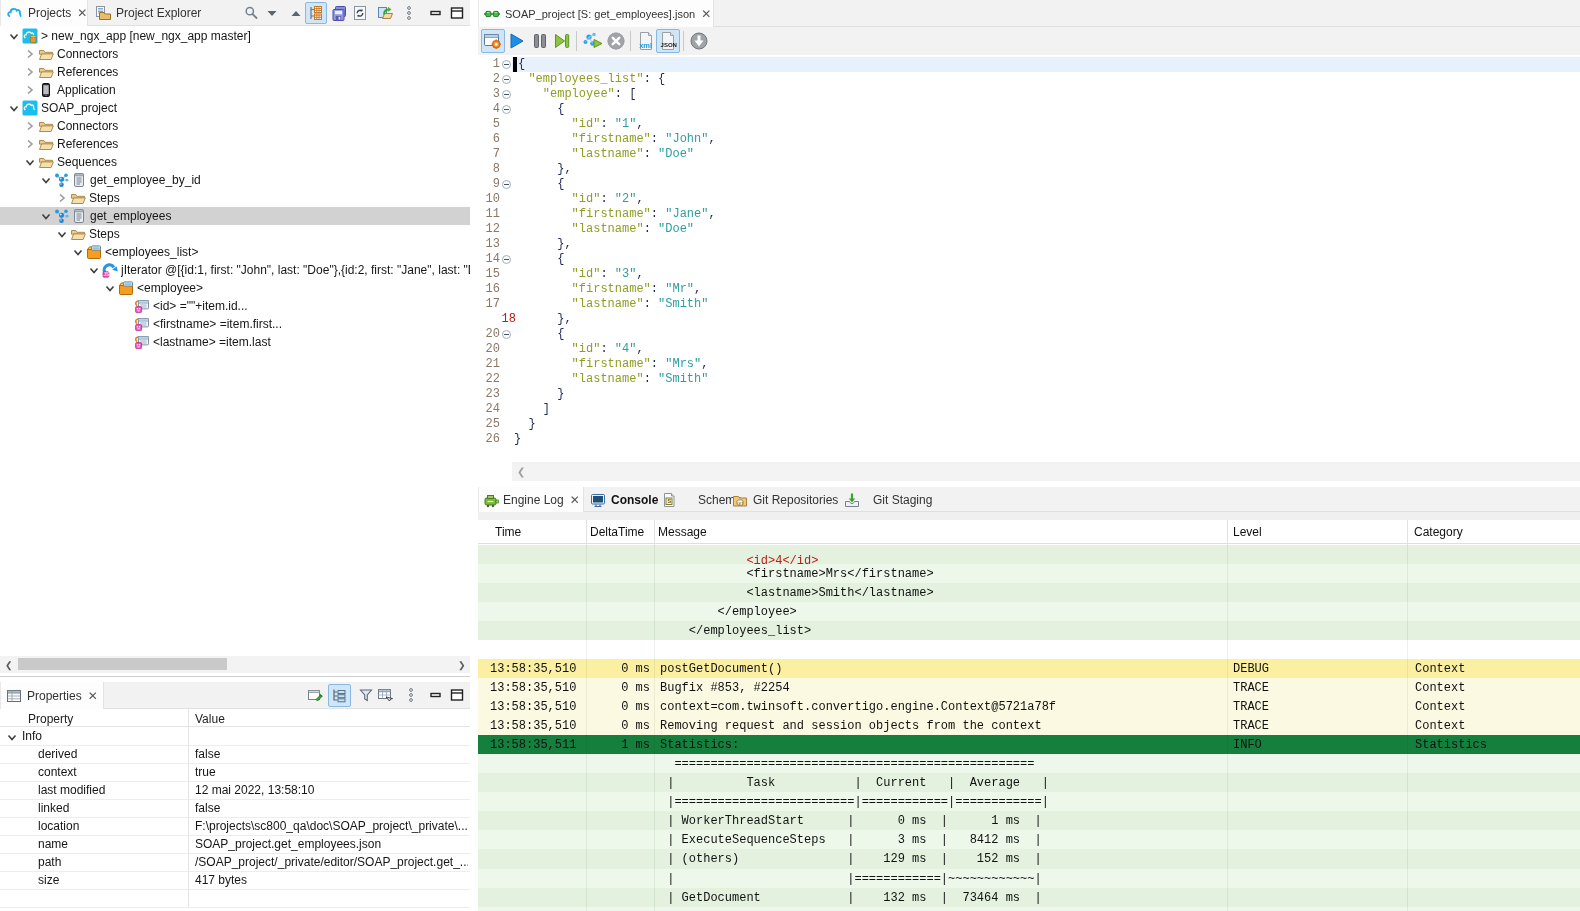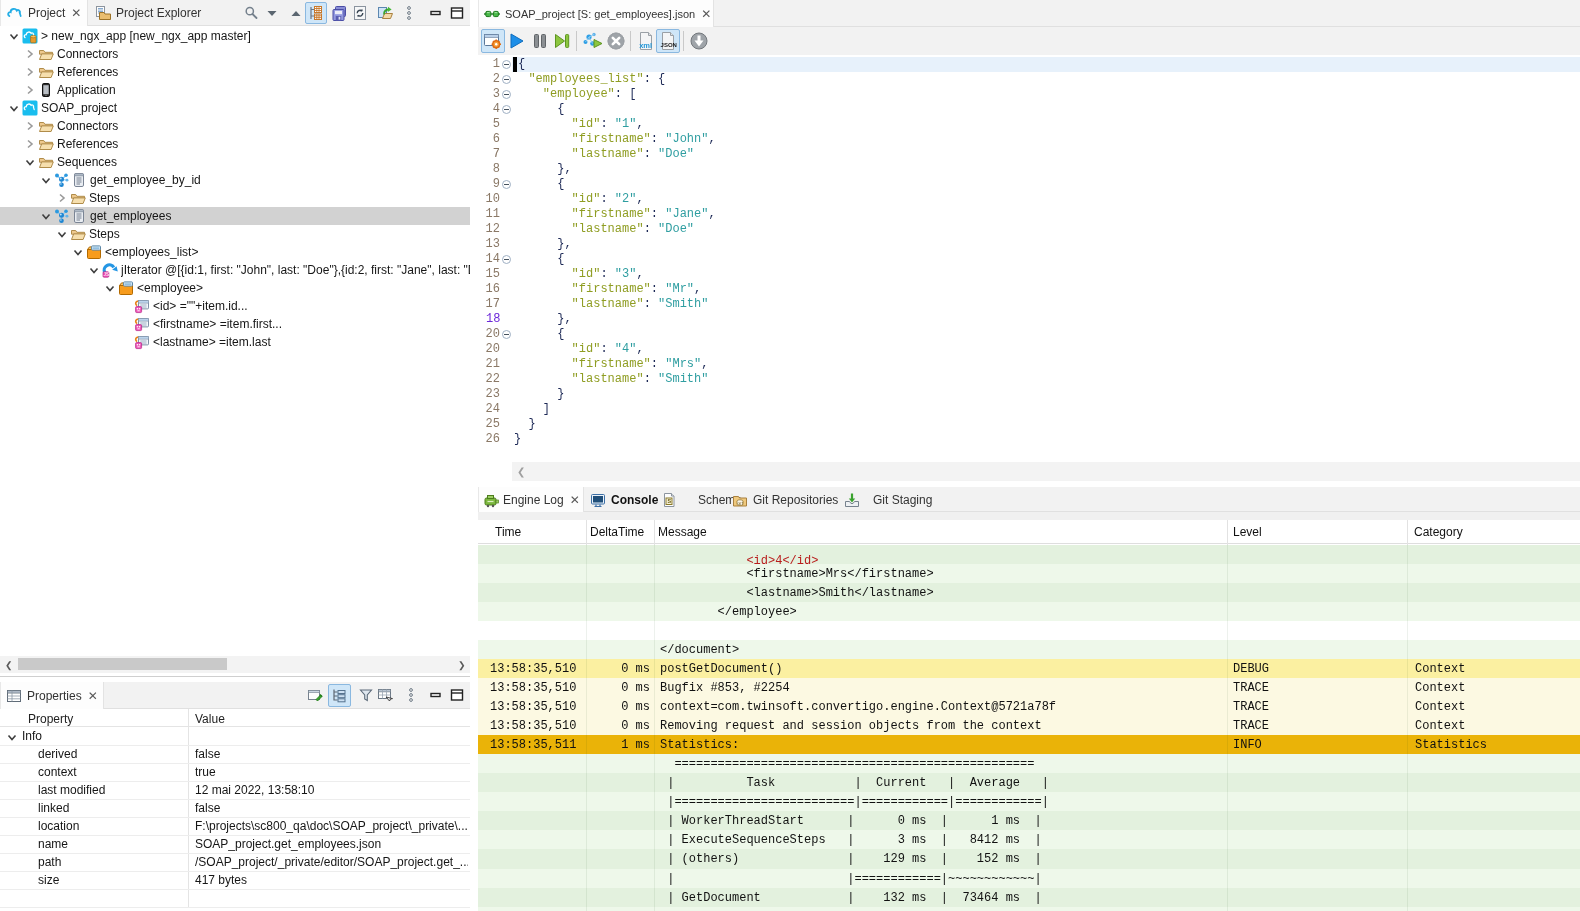--- a/index.html
+++ b/index.html
@@ -16,21 +16,21 @@
 .hl{background:#cfe6f8;border:1px solid #8ab8e0;border-radius:2px}
 </style></head>
 <body>
 <div class="a" style="left:0;top:0;width:470px;height:677px;background:#fff">
 <div class="a tabbar" style="left:0;top:0;width:470px;height:26px"></div>
 <div class="tab act" style="left:0;width:88px;padding-left:6px">
       <svg width="16" height="16" viewBox="0 0 16 16" xmlns="http://www.w3.org/2000/svg">
         <path d="M2.3 11c-1.2-.6-1.5-2.3-.5-3.3.5-.5 1.2-.7 1.8-.5 0-1.5 1.1-2.9 2.6-3.2 1.4-.3 2.9.4 3.6 1.6.6-.6 1.6-.7 2.3-.2.8.6 1 1.5.6 2.3" fill="none" stroke="#25aee6" stroke-width="1.9" stroke-linecap="round"></path>
         <path d="M12.7 7.7l1 3.4" stroke="#25aee6" stroke-width="1.7" stroke-linecap="round"></path>
       </svg>
-      <span style="margin-left:5px">Project</span>
+      <span style="margin-left:5px">Projects</span>
       <span class="x">✕</span>
     </div>
 <div class="tab" style="left:95px;width:125px">
       <svg width="16" height="16" viewBox="0 0 16 16" xmlns="http://www.w3.org/2000/svg">
         <rect x="1.5" y="1.5" width="8" height="10" fill="#fdfdfd" stroke="#8c949e"></rect>
         <path d="M3 3.5h5M3 5h5M3 6.5h5M3 8h3.5" stroke="#7aa0c8" stroke-width=".9"></path>
         <path d="M4.5 7.5h4.5l1 1.5h5.5v5.5h-11z" fill="#e9bd6f" stroke="#9d7227" stroke-width="1"></path>
       </svg>
       <span style="margin-left:5px;color:#333">Project Explorer</span>
     </div>
@@ -462,21 +462,21 @@
 <div class="a mono" style="left:0;top:252px;width:22px;text-align:right;color:#8a7866;line-height:15px">14</div>
 <div class="a" style="left:24px;top:255px;width:9px;height:9px;border:1px solid #9fb0c4;border-radius:50%;background:#fff"></div>
 <div class="a" style="left:26px;top:259px;width:5px;height:1px;background:#46525e"></div>
 <div class="a mono" style="left:36px;top:252px;line-height:15px"><span style="color:#1d2956">      {</span></div>
 <div class="a mono" style="left:0;top:267px;width:22px;text-align:right;color:#8a7866;line-height:15px">15</div>
 <div class="a mono" style="left:36px;top:267px;line-height:15px"><span style="color:#1d2956">        </span><span style="color:#8f9d22">"id"</span><span style="color:#1d2956">: </span><span style="color:#2f9ea1">"3"</span><span style="color:#1d2956">,</span></div>
 <div class="a mono" style="left:0;top:282px;width:22px;text-align:right;color:#8a7866;line-height:15px">16</div>
 <div class="a mono" style="left:36px;top:282px;line-height:15px"><span style="color:#1d2956">        </span><span style="color:#8f9d22">"firstname"</span><span style="color:#1d2956">: </span><span style="color:#2f9ea1">"Mr"</span><span style="color:#1d2956">,</span></div>
 <div class="a mono" style="left:0;top:297px;width:22px;text-align:right;color:#8a7866;line-height:15px">17</div>
 <div class="a mono" style="left:36px;top:297px;line-height:15px"><span style="color:#1d2956">        </span><span style="color:#8f9d22">"lastname"</span><span style="color:#1d2956">: </span><span style="color:#2f9ea1">"Smith"</span><span style="color:#1d2956"></span></div>
-<div class="a mono" style="left:8px;top:312px;width:22px;color:#6d28d9;line-height:15px">18</div>
+<div class="a mono" style="left:16px;top:312px;width:22px;text-align:right;color:#b91c1c;line-height:15px">18</div>
 <div class="a mono" style="left:36px;top:312px;line-height:15px"><span style="color:#1d2956">      },</span></div>
 <div class="a mono" style="left:0;top:327px;width:22px;text-align:right;color:#8a7866;line-height:15px">20</div>
 <div class="a" style="left:24px;top:330px;width:9px;height:9px;border:1px solid #9fb0c4;border-radius:50%;background:#fff"></div>
 <div class="a" style="left:26px;top:334px;width:5px;height:1px;background:#46525e"></div>
 <div class="a mono" style="left:36px;top:327px;line-height:15px"><span style="color:#1d2956">      {</span></div>
 <div class="a mono" style="left:0;top:342px;width:22px;text-align:right;color:#8a7866;line-height:15px">20</div>
 <div class="a mono" style="left:36px;top:342px;line-height:15px"><span style="color:#1d2956">        </span><span style="color:#8f9d22">"id"</span><span style="color:#1d2956">: </span><span style="color:#2f9ea1">"4"</span><span style="color:#1d2956">,</span></div>
 <div class="a mono" style="left:0;top:357px;width:22px;text-align:right;color:#8a7866;line-height:15px">21</div>
 <div class="a mono" style="left:36px;top:357px;line-height:15px"><span style="color:#1d2956">        </span><span style="color:#8f9d22">"firstname"</span><span style="color:#1d2956">: </span><span style="color:#2f9ea1">"Mrs"</span><span style="color:#1d2956">,</span></div>
 <div class="a mono" style="left:0;top:372px;width:22px;text-align:right;color:#8a7866;line-height:15px">22</div>
@@ -557,22 +557,22 @@
 </div>
 <div class="a" style="left:0;top:77px;width:1102px;height:19px;background:#eef8ea">
 <div class="a mono" style="left:182px;top:2.5px;color:#111">            &lt;firstname&gt;Mrs&lt;/firstname&gt;</div>
 </div>
 <div class="a" style="left:0;top:115px;width:1102px;height:19px;background:#eef8ea">
 <div class="a mono" style="left:182px;top:2.5px;color:#111">        &lt;/employee&gt;</div>
 </div>
 <div class="a" style="left:0;top:96px;width:1102px;height:19px;background:#e3f1de">
 <div class="a mono" style="left:182px;top:2.5px;color:#111">            &lt;lastname&gt;Smith&lt;/lastname&gt;</div>
 </div>
-<div class="a" style="left:0;top:153px;width:1102px;height:19px;background:#eef8ea">
-<div class="a mono" style="left:182px;top:2.5px;color:#111">&lt;/document&gt;</div>
+<div class="a" style="left:0;top:134px;width:1102px;height:19px;background:#e3f1de">
+<div class="a mono" style="left:182px;top:2.5px;color:#111">    &lt;/employees_list&gt;</div>
 </div>
 <div class="a" style="left:0;top:172px;width:1102px;height:19px;background:#fbf0a1">
 <div class="a mono" style="left:12px;top:2.5px;color:#111">13:58:35,510</div>
 <div class="a mono" style="left:100px;top:2.5px;width:72px;text-align:right;color:#111">0 ms</div>
 <div class="a mono" style="left:182px;top:2.5px;color:#111">postGetDocument()</div>
 <div class="a mono" style="left:755px;top:2.5px;color:#111">DEBUG</div>
 <div class="a mono" style="left:937px;top:2.5px;color:#111">Context</div>
 </div>
 <div class="a" style="left:0;top:191px;width:1102px;height:19px;background:#fcf9e2">
 <div class="a mono" style="left:12px;top:2.5px;color:#111">13:58:35,510</div>
@@ -588,21 +588,21 @@
 <div class="a mono" style="left:755px;top:2.5px;color:#111">TRACE</div>
 <div class="a mono" style="left:937px;top:2.5px;color:#111">Context</div>
 </div>
 <div class="a" style="left:0;top:229px;width:1102px;height:19px;background:#fcf9e2">
 <div class="a mono" style="left:12px;top:2.5px;color:#111">13:58:35,510</div>
 <div class="a mono" style="left:100px;top:2.5px;width:72px;text-align:right;color:#111">0 ms</div>
 <div class="a mono" style="left:182px;top:2.5px;color:#111">Removing request and session objects from the context</div>
 <div class="a mono" style="left:755px;top:2.5px;color:#111">TRACE</div>
 <div class="a mono" style="left:937px;top:2.5px;color:#111">Context</div>
 </div>
-<div class="a" style="left:0;top:248px;width:1102px;height:19px;background:#eab308">
+<div class="a" style="left:0;top:248px;width:1102px;height:19px;background:#15803d">
 <div class="a mono" style="left:12px;top:2.5px;color:#111">13:58:35,511</div>
 <div class="a mono" style="left:100px;top:2.5px;width:72px;text-align:right;color:#111">1 ms</div>
 <div class="a mono" style="left:182px;top:2.5px;color:#111">Statistics:</div>
 <div class="a mono" style="left:755px;top:2.5px;color:#111">INFO</div>
 <div class="a mono" style="left:937px;top:2.5px;color:#111">Statistics</div>
 </div>
 <div class="a" style="left:0;top:267px;width:1102px;height:19px;background:#eef8ea">
 <div class="a mono" style="left:182px;top:2.5px;color:#111">  ==================================================</div>
 </div>
 <div class="a" style="left:0;top:286px;width:1102px;height:19px;background:#e3f1de">

